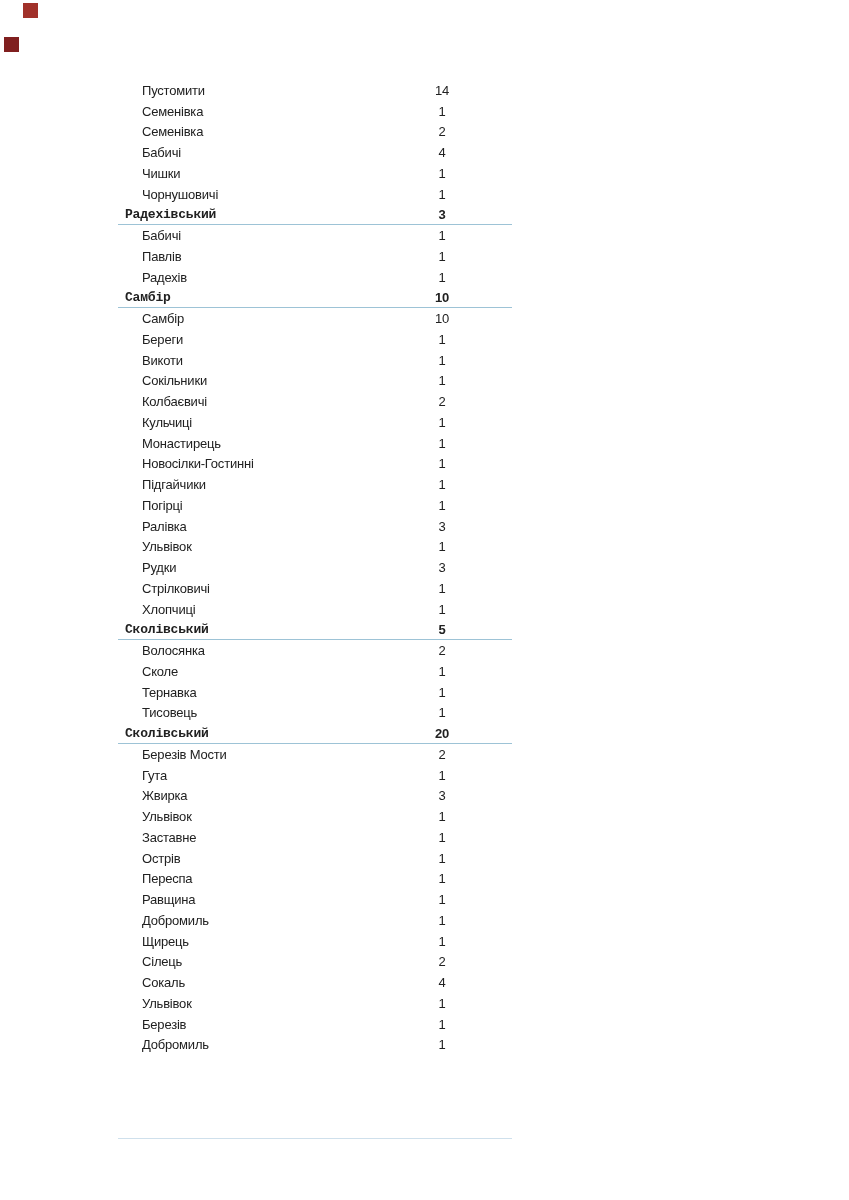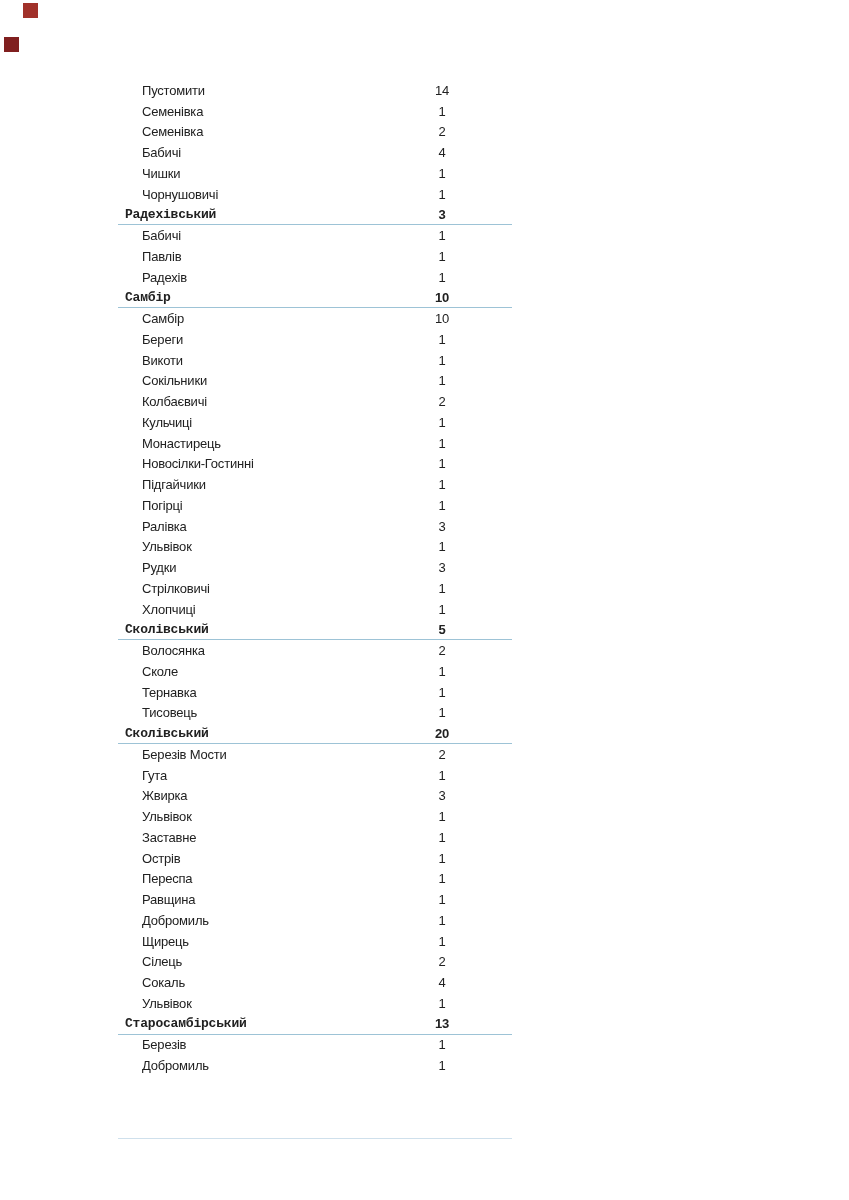--- a/index.html
+++ b/index.html
@@ -241,24 +241,20 @@
       <span class="num">2</span>
     </div>
     <div class="row">
       <span class="name">Сокаль</span>
       <span class="num">4</span>
     </div>
     <div class="row">
       <span class="name">Ульвівок</span>
       <span class="num">1</span>
     </div>
-    <div class="row district">
-      <span class="name">Старосамбірський</span>
-      <span class="num">13</span>
-    </div>
     <div class="row">
       <span class="name">Березів</span>
       <span class="num">1</span>
     </div>
     <div class="row">
       <span class="name">Добромиль</span>
       <span class="num">1</span>
     </div>
   </div>
 

